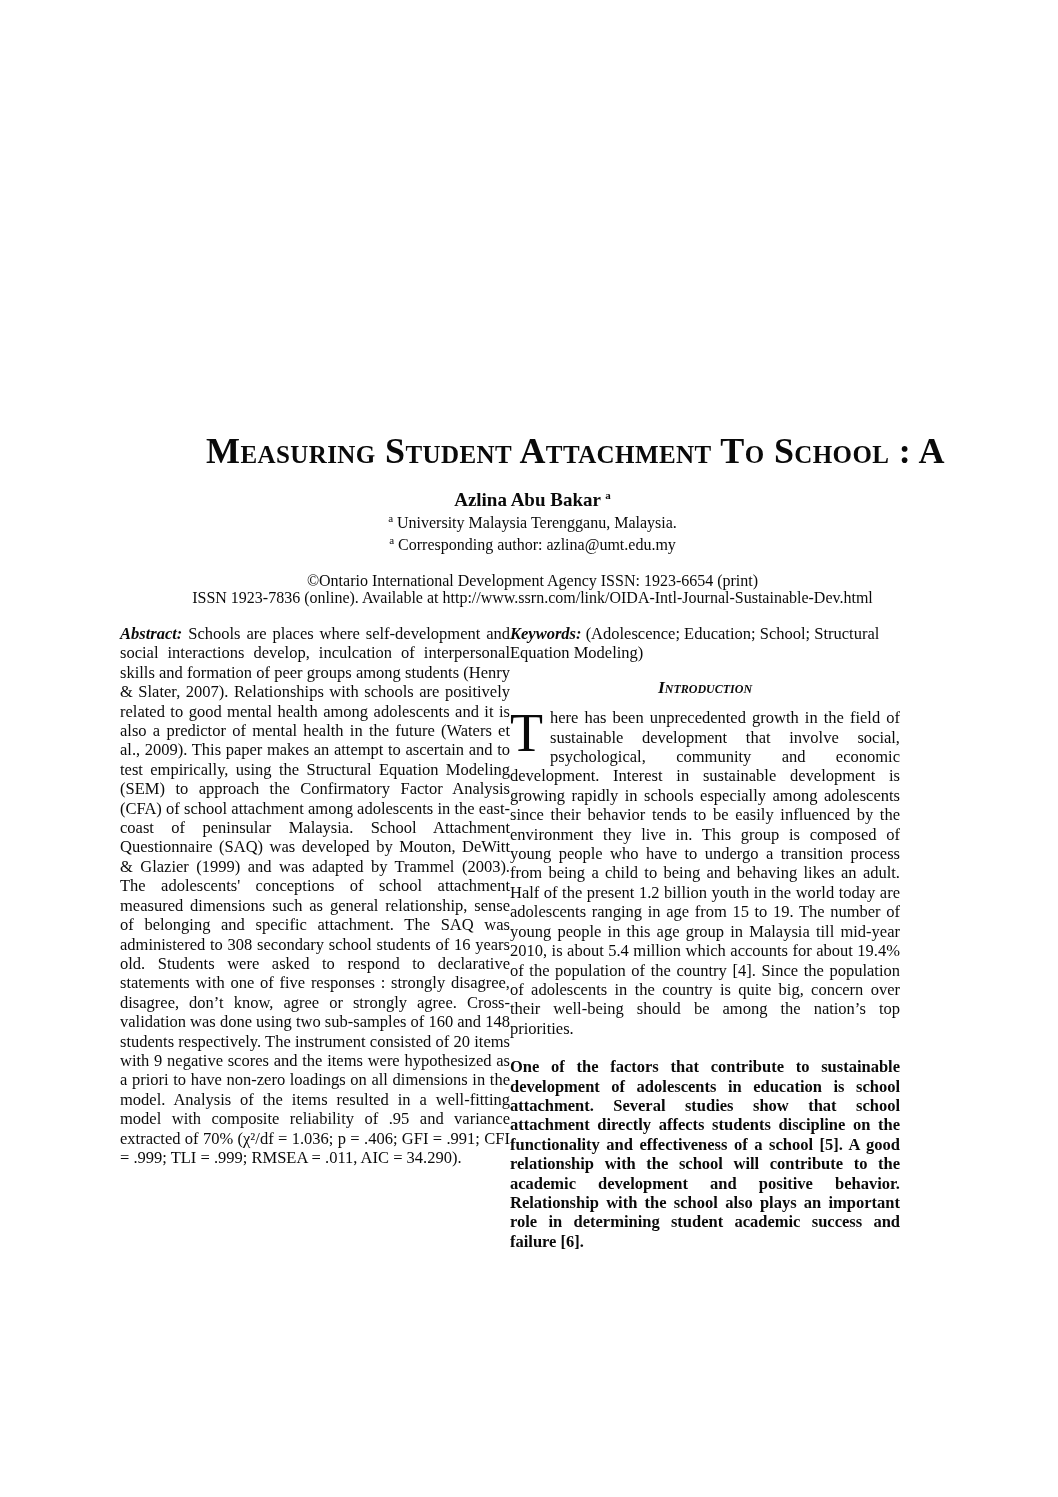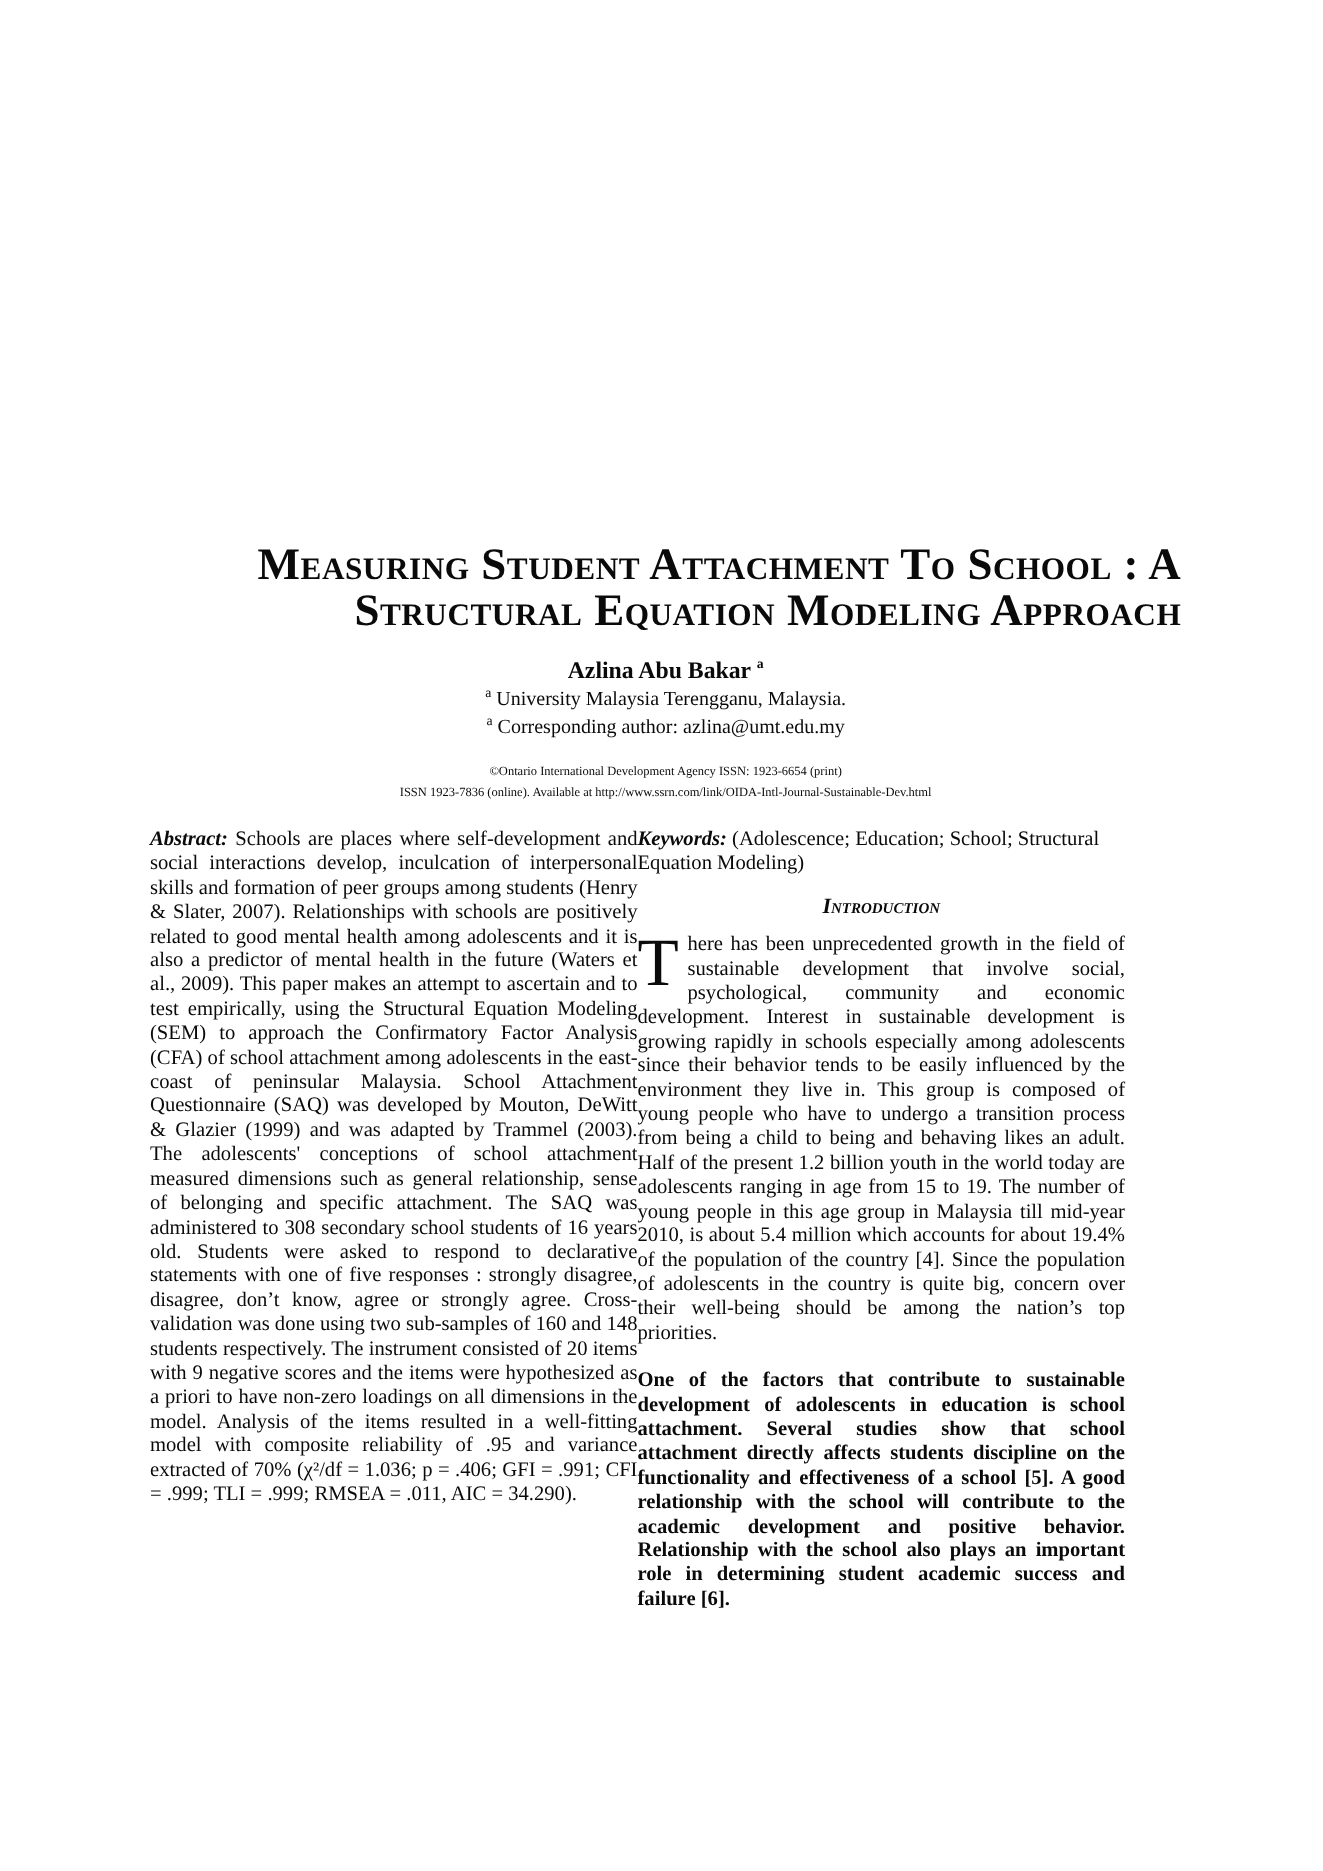--- a/index.html
+++ b/index.html
@@ -41,21 +41,21 @@
     font-size: 16px;
     line-height: 22px;
   }
   sup {
     font-size: 11px;
     line-height: 0;
   }
   .publisher-block {
     text-align: center;
     margin-top: 17px;
-    font-size: 10px;
+    font-size: 16px;
     line-height: 16.5px;
   }
   .columns {
     display: flex;
     margin-top: 18px;
     font-size: 16.5px;
     line-height: 19.4px;
   }
   .col {
     width: 390px;
@@ -92,21 +92,20 @@
     font-weight: bold;
   }
 </style>
 </head>
 <body>
 
 <div class="page">
 
   <div class="paper-title">
     <div>Measuring Student Attachment To School : A</div>
-    <div>Structural Equation Modeling Approach</div>
   </div>
 
   <div class="author-block">
     <div class="author-name"><span>Azlina Abu Bakar</span> <sup>a</sup></div>
     <div class="affil-line"><sup>a</sup> <span>University Malaysia Terengganu, Malaysia.</span></div>
     <div class="affil-line"><sup>a</sup> <span>Corresponding author: azlina@umt.edu.my</span></div>
   </div>
 
   <div class="publisher-block">
     <div>©Ontario International Development Agency ISSN: 1923-6654 (print)</div>

